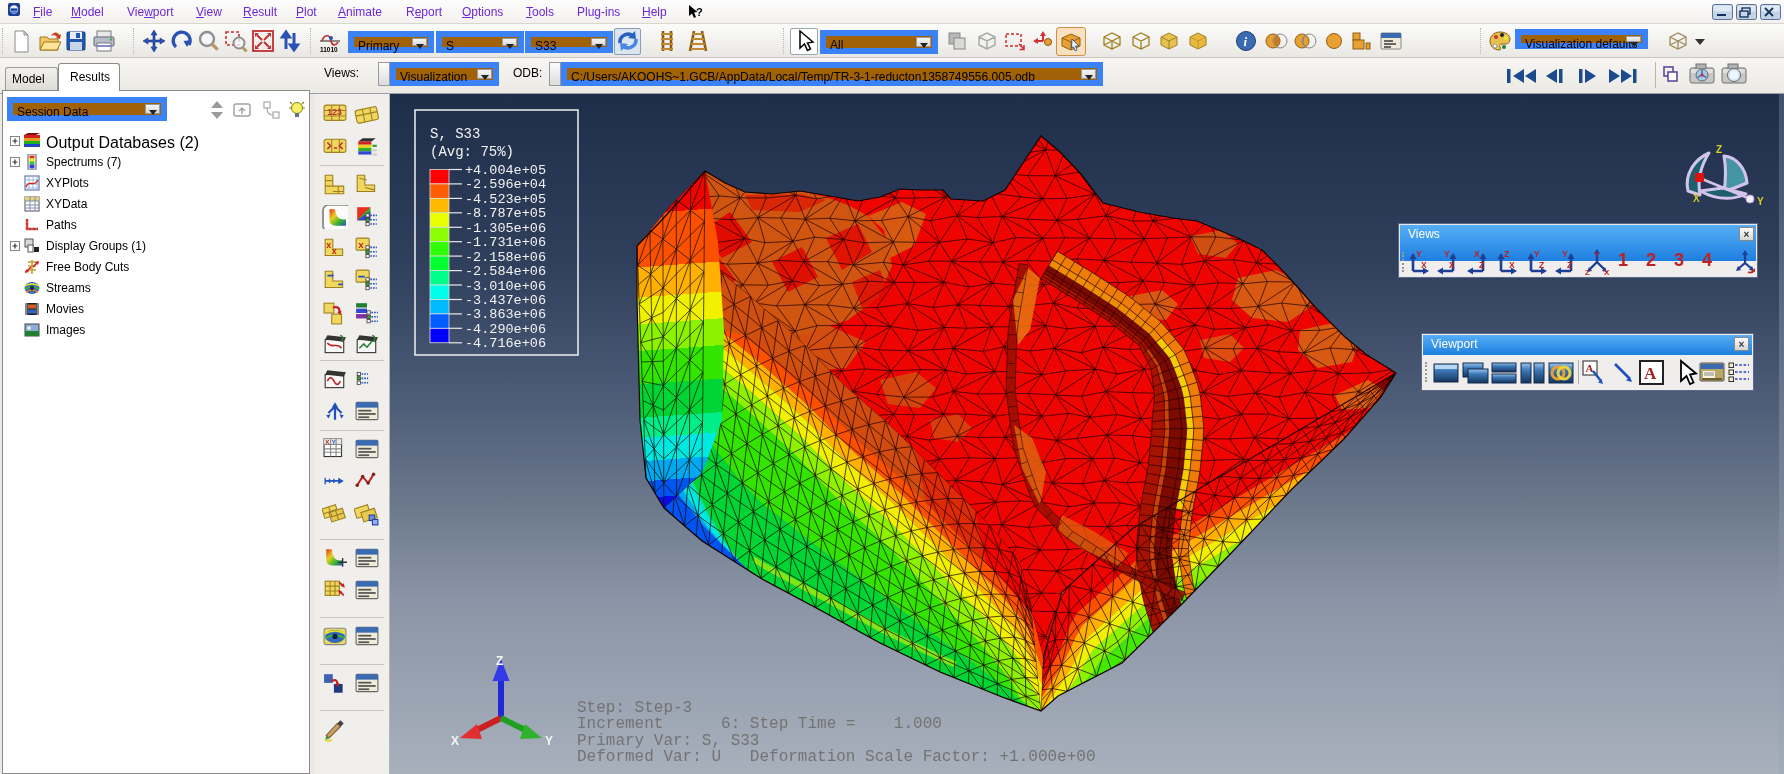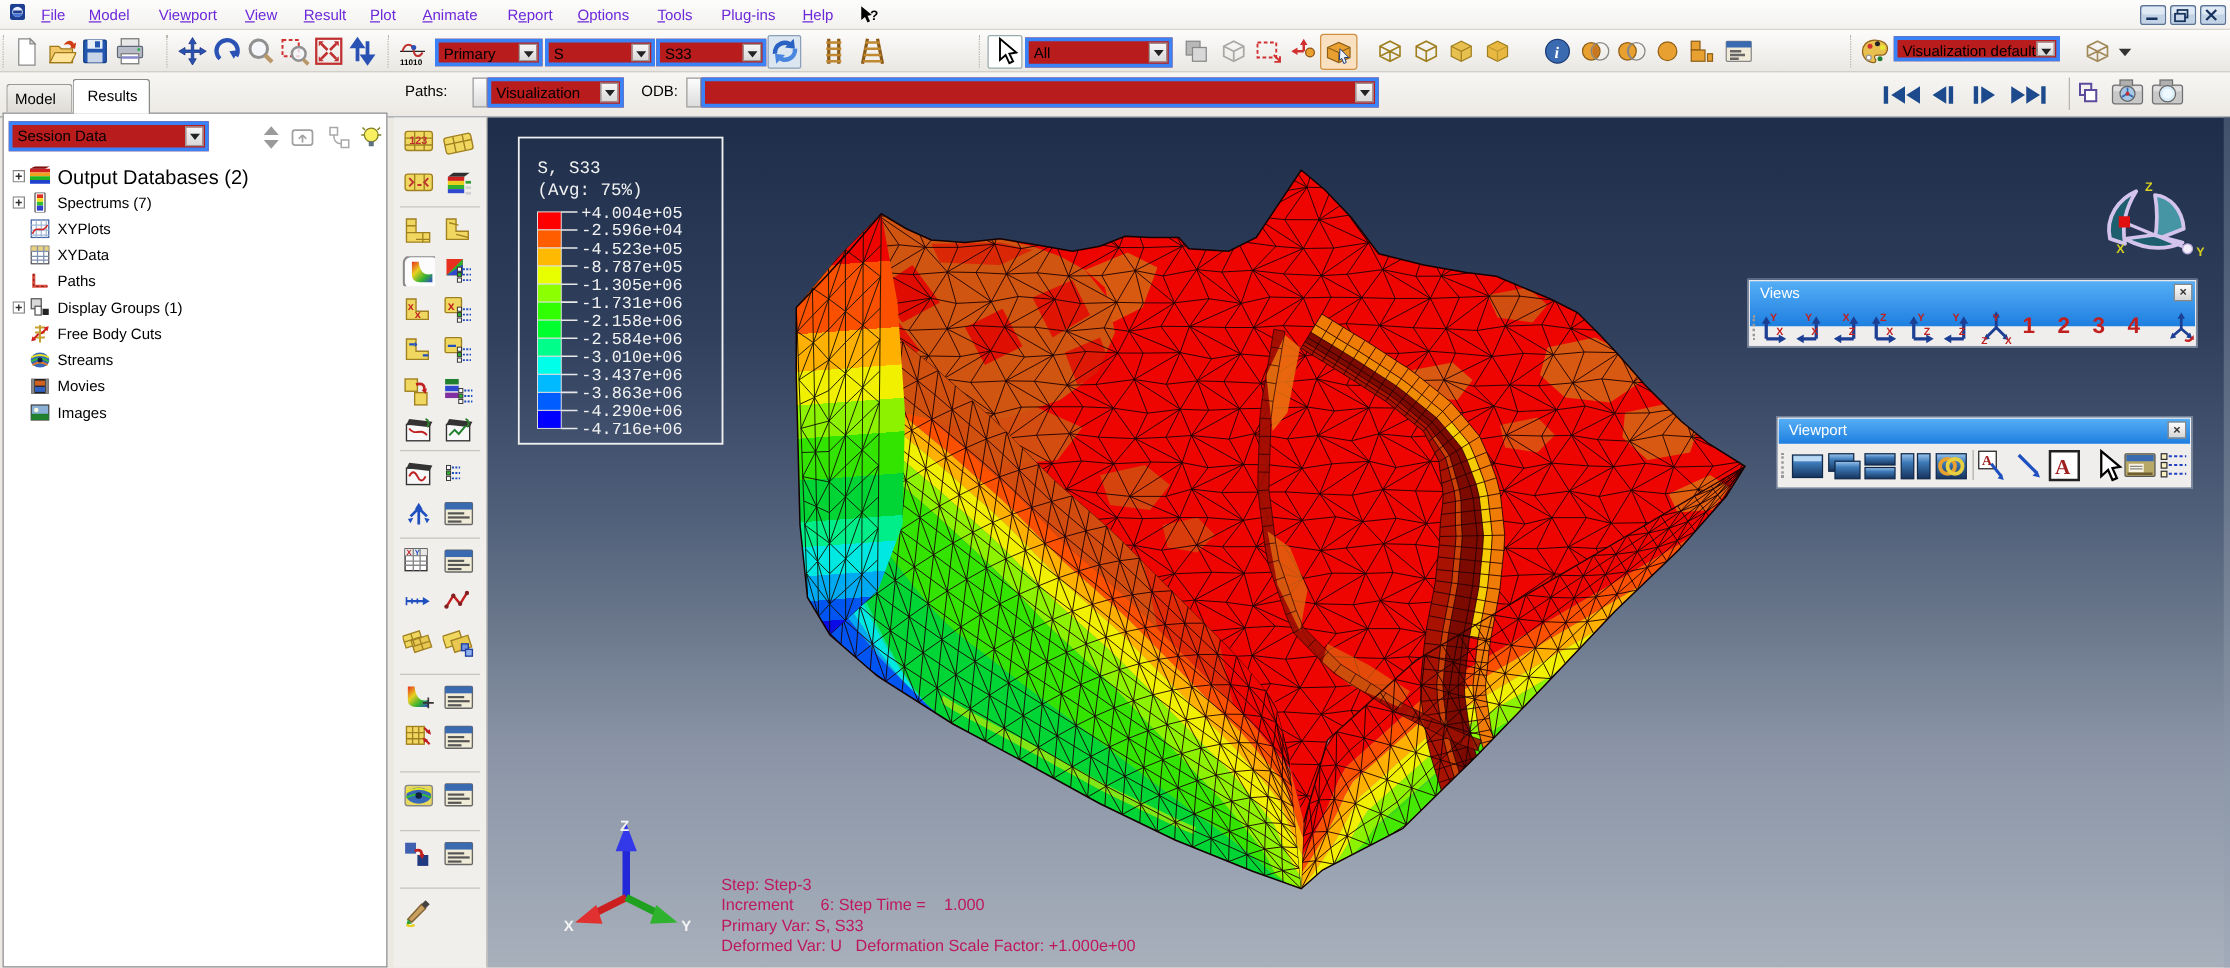--- a/index.html
+++ b/index.html
@@ -1,18 +1,18 @@
 <!DOCTYPE html>
 <html><head><meta charset="utf-8"><style>
 *{margin:0;padding:0;box-sizing:border-box}
 html,body{width:1784px;height:774px;overflow:hidden;font-family:"Liberation Sans", sans-serif;background:#ece9e2}
 .abs{position:absolute}
 .menu{font-size:12px;color:#6d28d9}
 .u{text-decoration:underline}
-.combo{position:absolute;background:#b91c1c;border:3px solid #3b82f6;font-size:12px;color:#000;z-index:5}
+.combo{position:absolute;background:#a16207;border:6px solid #3b82f6;font-size:12px;color:#000;z-index:5}
 .combo .txt{position:absolute;left:4px;top:2px;white-space:nowrap}
 .drop{position:absolute;right:1px;top:1px;bottom:1px;width:15px;background:linear-gradient(#f5f5f5,#d9d9d9);border:1px solid #9a9a9a}
 .drop:after{content:"";position:absolute;left:3px;top:5px;border:4px solid transparent;border-top:5px solid #222}
 .spin{position:absolute;z-index:5;width:12px;background:linear-gradient(#fdfdfd,#dcdcdc);border:1px solid #9a9a9a}
 .tbsep{position:absolute;width:3px;border-left:1px dotted #b9b6ae}
 .ticon{position:absolute}
 </style></head><body>
 
 <div class="abs" style="left:0;top:0;width:1784px;height:24px;background:linear-gradient(#fdfdfd,#f2f1ee)"></div>
 <div class="abs" style="left:0;top:23px;width:1784px;height:1px;background:#d8d5cf"></div>
@@ -227,37 +227,38 @@
 <div class="combo" style="left:1515px;top:29px;width:133px;height:20px;font-size:12px">
     <div class="txt" style="left:4px">Visualization defaults</div>
     <div class="drop"></div>
   </div>
 <svg class="abs ticon" style="left:1666px;top:29px" width="24" height="26" viewBox="0 0 24 26">
     <path d="M4 8 L12 4 L20 8 L20 16 L12 20 L4 16 Z M4 8 L12 12 L20 8 M12 12 V20 M4 16 L12 12 M20 16 L12 12" fill="none" stroke="#a08858" stroke-width="1.3"></path>
   </svg>
 <svg class="abs" style="left:1694px;top:38px" width="12" height="8">
     <path d="M1 1 L6 7 L11 1 Z" fill="#333"></path>
   </svg>
-<div class="abs" style="left:324px;top:66px;font-size:12px">Paths:</div>
+<div class="abs" style="left:324px;top:66px;font-size:12px">Views:</div>
 <div class="spin" style="left:378px;top:62px;height:24px"></div>
 <svg class="abs" style="left:379px;top:64px" width="10" height="20">
     <path d="M5 1 L9 6 H1 Z" fill="#444"></path>
     <path d="M5 19 L1 14 H9 Z" fill="#444"></path>
   </svg>
 <div class="combo" style="left:390px;top:62px;width:109px;height:24px;font-size:12px">
     <div class="txt" style="left:4px">Visualization</div>
     <div class="drop"></div>
   </div>
 <div class="abs" style="left:513px;top:66px;font-size:12px">ODB:</div>
 <div class="spin" style="left:549px;top:62px;height:24px"></div>
 <svg class="abs" style="left:550px;top:64px" width="10" height="20">
     <path d="M5 1 L9 6 H1 Z" fill="#444"></path>
     <path d="M5 19 L1 14 H9 Z" fill="#444"></path>
   </svg>
 <div class="combo" style="left:561px;top:62px;width:542px;height:24px;font-size:12px">
+    <div class="txt" style="left:4px">C:/Users/AKOOHS~1.GCB/AppData/Local/Temp/TR-3-1-reducton1358749556.005.odb</div>
     <div class="drop"></div>
   </div>
 <svg class="abs" style="left:1505px;top:66px" width="140" height="20" viewBox="0 0 140 20">
 <g fill="#1c4a8c">
       <path d="M2 3 v14 h3.5 v-14 z M19 3 v14 l-11 -7 z M31 3 v14 l-11 -7 z"></path>
 <path d="M52 3 v14 l-11 -7 z M54 3 v14 h3.5 v-14 z"></path>
 <path d="M74 3 v14 h3.5 v-14 z M80 3 l11 7 -11 7 z"></path>
 <path d="M104 3 l11 7 -11 7 z M116 3 l11 7 -11 7 z M128 3 v14 h3.5 v-14 z"></path>
     </g>
   </svg>
@@ -805,21 +806,21 @@
 <path d="M61 9 L69.5 31 L52.5 31 Z" fill="#3338e8"></path>
 <path d="M61 68 L33 82" stroke="#cc2020" stroke-width="6"></path>
 <path d="M20 88 L37 74 L42 89 Z" fill="#e03030"></path>
 <path d="M61 68 L89 82" stroke="#20a020" stroke-width="6"></path>
 <path d="M102 88 L85 74 L80 89 Z" fill="#2fb32f"></path>
 </g>
 <text x="56" y="15" font-size="12" font-weight="bold" fill="#f4f4f4" font-family="Liberation Sans">Z</text>
 <text x="11" y="95" font-size="12" font-weight="bold" fill="#f4f4f4" font-family="Liberation Sans">X</text>
 <text x="105" y="95" font-size="12" font-weight="bold" fill="#f4f4f4" font-family="Liberation Sans">Y</text>
 </svg>
-<div class="abs" style="left:577px;top:700px;font-family:Liberation Sans, sans-serif;font-size:13px;color:#be185d;line-height:16.4px;white-space:pre">Step: Step-3
+<div class="abs" style="left:577px;top:700px;font-family:Liberation Mono, monospace;font-size:16px;color:#737373;line-height:16.4px;white-space:pre">Step: Step-3
 Increment      6: Step Time =    1.000
 Primary Var: S, S33
 Deformed Var: U   Deformation Scale Factor: +1.000e+00</div>
 <svg class="abs" style="left:1680px;top:144px" width="85" height="62" viewBox="0 0 85 62">
 <g stroke="#d4c4ec" stroke-width="3" stroke-linejoin="round">
 <path d="M29 9 C15 15 4 30 8 47 L20 51 C17 35 22 20 29 9 Z" fill="#1d5f6e"></path>
 <path d="M44 12 C56 13 66 24 67 39 L44 48 C46 35 46 23 44 12 Z" fill="#4695a5"></path>
 <path d="M20 47 Q44 60 66 50 L43 44 Z" fill="#1d5f6e"></path>
 <path d="M22 35 L68 54" stroke-width="2.6"></path>
 </g>

